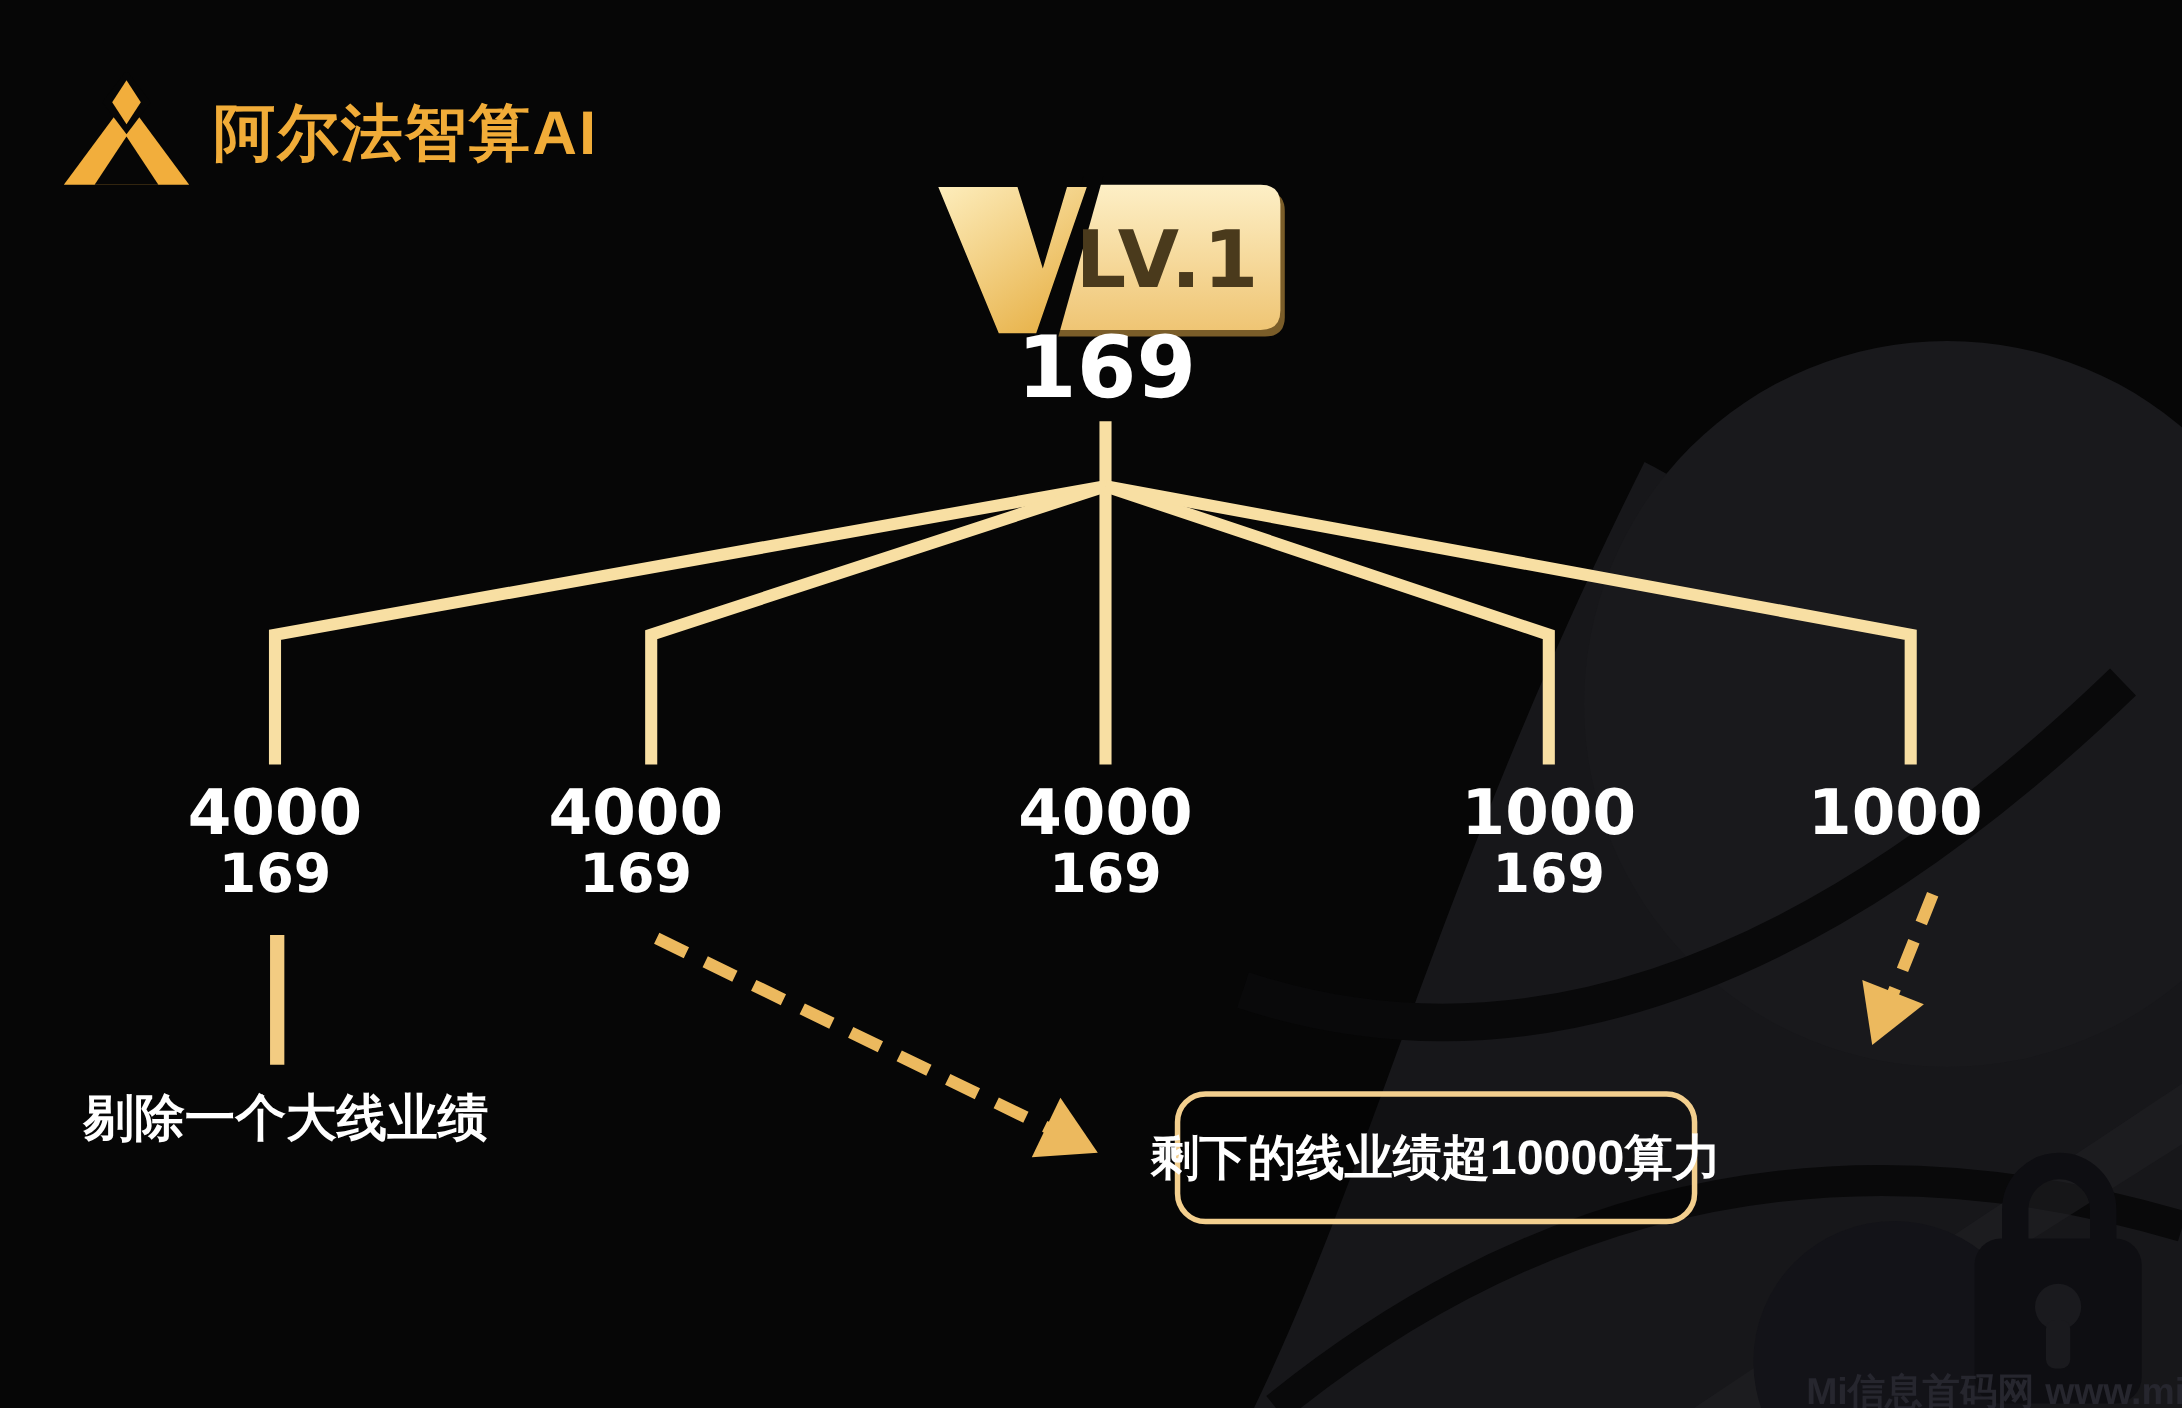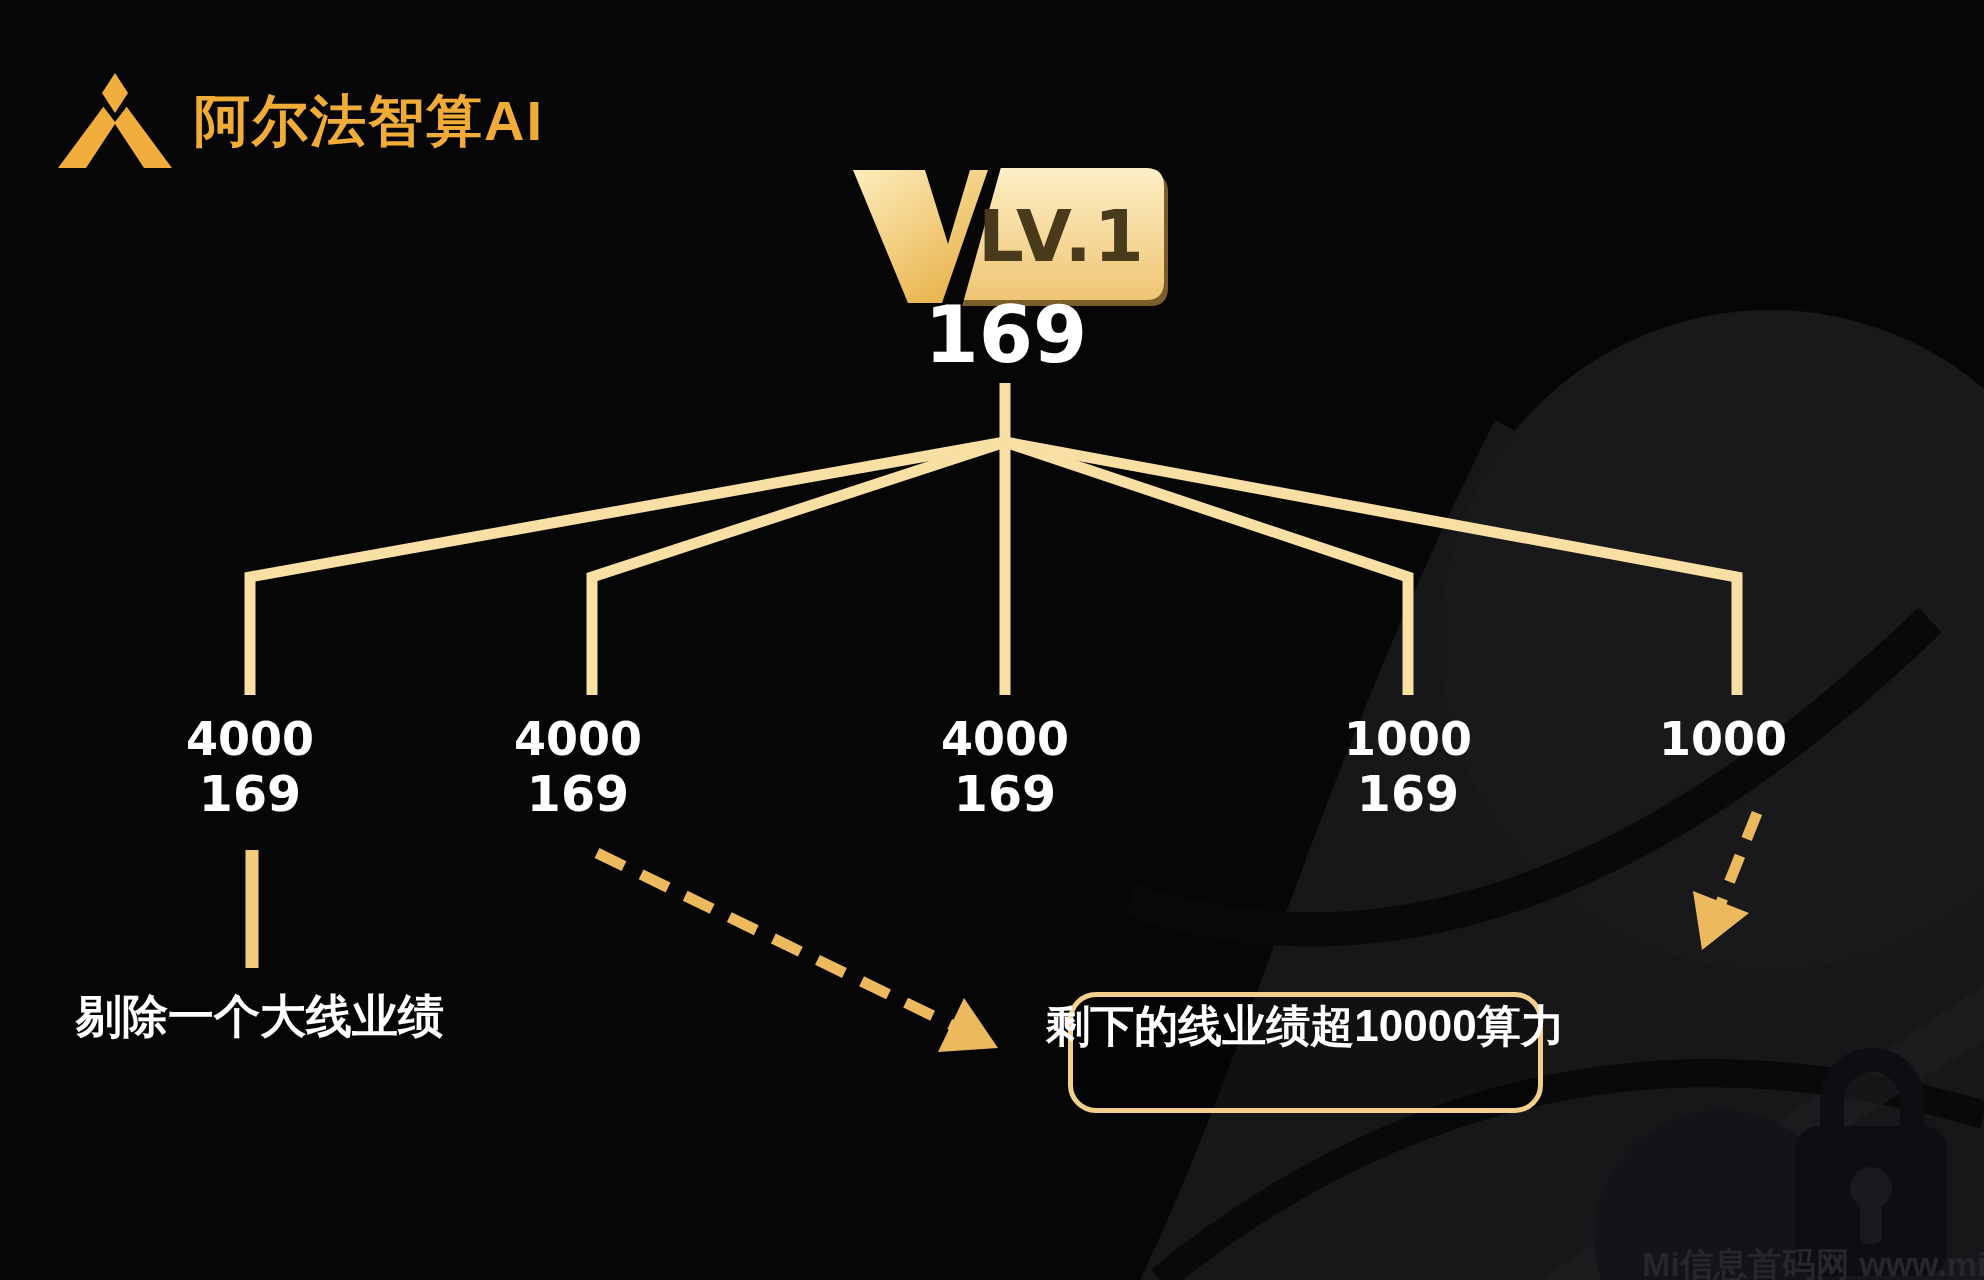--- a/index.html
+++ b/index.html
@@ -25,37 +25,37 @@
     text-align:center;
     font-size:78px;font-weight:800;color:#ffffff;
     font-family:"DejaVu Sans","Liberation Sans",sans-serif;
   }
   
   .node-col{
     top:712px;width:320px;
     text-align:center;color:#ffffff;
     font-family:"DejaVu Sans","Liberation Sans",sans-serif;
   }
-  .node-col .val{font-size:46px;font-weight:800;line-height:55px;}
+  .node-col .val{font-size:57px;font-weight:800;line-height:55px;}
   .node-col .sub{font-size:49px;font-weight:800;line-height:55px;}
   .col-1{left:90px;}
   .col-2{left:418px;}
   .col-3{left:845px;}
   .col-4{left:1248px;}
   .col-5{left:1563px;}
   
   .remove-note{
     left:76px;top:986px;
     font-size:46px;font-weight:800;color:#ffffff;
     white-space:nowrap;
   }
   .remain-box{
     left:1068px;top:992px;width:465px;height:111px;
     border:5px solid #F3CF8E;border-radius:28px;
-    display:flex;align-items:flex-start;justify-content:center;
+    display:flex;align-items:center;justify-content:center;
     background:rgba(0,0,0,0.25);
   }
   .remain-box .txt{
     font-size:44px;font-weight:800;color:#ffffff;white-space:nowrap;
   }
   
   .site-watermark{
     left:1642px;top:1242px;
     font-size:34px;font-weight:700;
     color:#26262e;white-space:nowrap;

